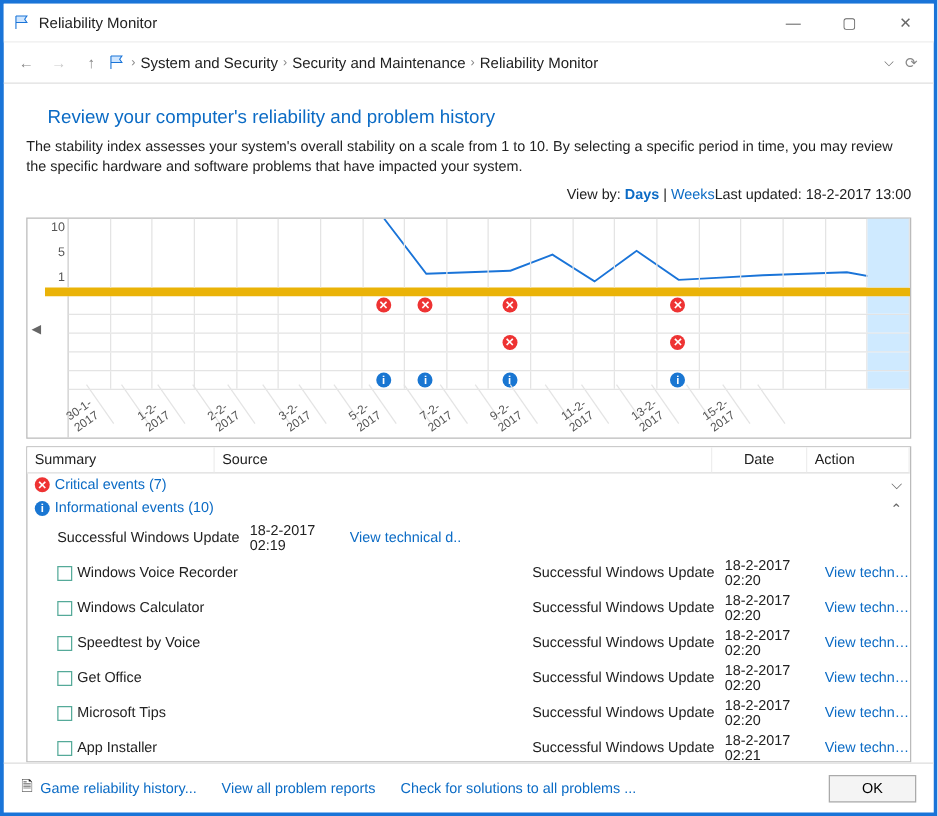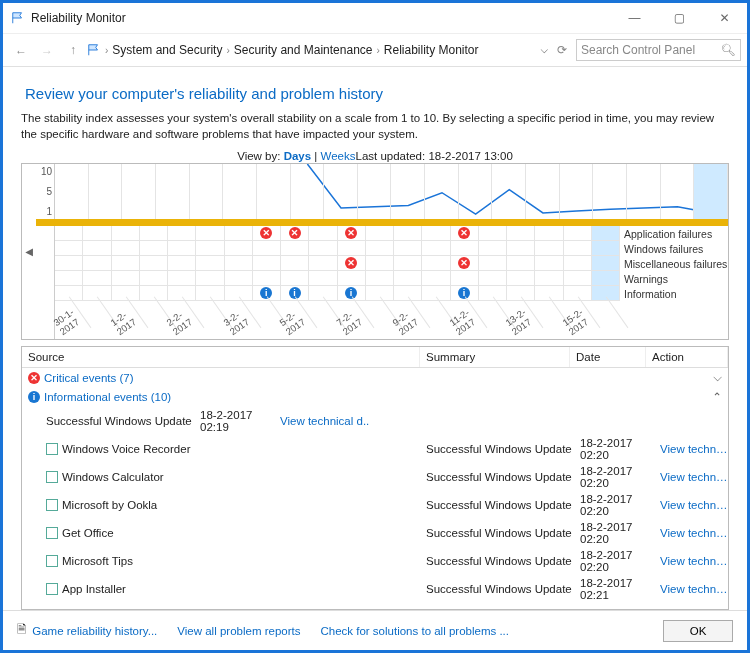--- a/index.html
+++ b/index.html
@@ -9,23 +9,23 @@
   .flag { width:14px; height:14px; margin-right:6px; }
   .title-spacer { flex:1; }
   .winbtn { width:45px; height:30px; display:flex; align-items:center; justify-content:center; color:#666; }
   .navbar { height:34px; border-top:1px solid #eee; border-bottom:1px solid #e0e0e0; display:flex; align-items:center; padding:0 6px; gap:2px; }
   .navarrow { width:24px; height:24px; display:flex; align-items:center; justify-content:center; color:#888; }
   .crumb { display:flex; align-items:center; gap:4px; flex:1; font-size:12px; color:#222; }
   .crumb .sep { color:#888; font-size:10px; }
   .refresh { width:24px; }
   .searchbox { width:165px; height:22px; border:1px solid #ccc; padding:0 4px; display:flex; align-items:center; justify-content:space-between; color:#888; font-size:12px; }
   .content { flex:1; overflow:hidden; padding:14px 18px 0 18px; display:flex; flex-direction:column; }
-  .heading { color:#0b6bc5; font-size:15px; margin:4px 0 8px 4px; }
+  .heading { color:#0b6bc5; font-size:15px; margin:4px 0 8px 17px; }
   .desc { font-size:11.5px; line-height:1.4; margin-bottom:8px; }
-  .viewrow { display:flex; justify-content:center; font-size:11.5px; margin-bottom:1px; }
+  .viewrow { display:flex; justify-content:flex-end; font-size:11.5px; margin-bottom:12px; }
   .link { color:#0b6bc5; }
   .chartwrap { border:1px solid #bbb; position:relative; margin-bottom:6px; }
   .chart { display:flex; }
   .leftnav, .rightnav { width:14px; display:flex; align-items:center; justify-content:center; color:#666; font-size:10px; }
   .chartbody { flex:1; display:flex; flex-direction:column; }
   .topchart { height:62px; border-bottom:7px solid #eab308; position:relative; display:flex; }
   .ylabels { width:18px; display:flex; flex-direction:column; justify-content:space-between; font-size:10px; color:#555; text-align:right; padding:2px 2px; }
   .plot { flex:1; position:relative; border-left:1px solid #ccc; }
   .col { position:absolute; top:0; bottom:0; border-right:1px solid #e4e4e4; }
   .sel { background:#cfeaff; }
@@ -33,21 +33,21 @@
   .eventblock { flex:1; border-left:1px solid #ccc; }
   .erow { height:15px; border-bottom:1px solid #e4e4e4; display:flex; }
   .ecell { border-right:1px solid #e4e4e4; display:flex; align-items:center; justify-content:center; }
   .sidelabels { width:108px; font-size:10.5px; color:#333; display:flex; flex-direction:column; justify-content:space-around; height:75px; padding-left:4px; }
   .daterow { height:38px; border-left:1px solid #ccc; display:flex; }
   .datecell { border-right:1px solid #e4e4e4; font-size:9.5px; color:#555; display:flex; align-items:center; justify-content:center; transform:rotate(-35deg); }
   .detailshdr { font-size:11.5px; margin:2px 0 2px 0; }
   .table { border:1px solid #bbb; flex:1; overflow:auto; font-size:11.5px; }
   .thead { display:flex; background:#fff; border-bottom:1px solid #ddd; }
   .th { padding:4px 6px; border-right:1px solid #eee; font-weight:normal; }
-  .th1 { width:398px; } .th2 { width:150px; } .th3 { width:76px; } .th4 { flex:1; }
+  .th1 { width:398px; } .th2 { width:150px; } .th3 { width:76px;text-align:center; } .th4 { flex:1; }
   .grp { display:flex; align-items:center; padding:3px 6px; gap:4px; }
   .grp .caret { margin-left:auto; color:#666; }
   .row { display:flex; padding:2px 0 2px 24px; align-items:center; }
   .c1 { width:380px; display:flex; align-items:center; gap:4px; }
   .c2 { width:154px; }
   .c3 { width:80px; }
   .c4 { flex:1; color:#0b6bc5; white-space:nowrap; overflow:hidden; text-overflow:ellipsis; }
   .footer { height:40px; border-top:1px solid #ddd; display:flex; align-items:center; padding:0 14px; gap:20px; font-size:11.5px; }
   .footer .sp { flex:1; }
   .okbtn { width:70px; height:22px; border:1px solid #aaa; background:#f4f4f4; font-size:11.5px; }
@@ -83,24 +83,20 @@
       <span class="sep">›</span>
       <span>System and Security</span>
       <span class="sep">›</span>
       <span>Security and Maintenance</span>
       <span class="sep">›</span>
       <span>Reliability Monitor</span>
       <span style="flex:1"></span>
       <span style="font-size:10px;color:#666">⌵</span>
     </div>
     <div class="navarrow refresh">⟳</div>
-    <div class="searchbox">
-      <span>Search Control Panel</span>
-      <span>🔍︎</span>
-    </div>
   </div>
 
   <div class="content">
     <div class="heading">Review your computer's reliability and problem history</div>
     <div class="desc">The stability index assesses your system's overall stability on a scale from 1 to 10. By selecting a specific period in time, you may review the specific hardware and software problems that have impacted your system.</div>
     <div class="viewrow">
       <div>
         <span>View by:</span>
         <span class="link" style="font-weight:bold">Days</span>
         <span> | </span>
@@ -272,27 +268,20 @@
                   <div class="ecell" style="width: 5%;">
                     <span class="ico-info">i</span>
                   </div>
                   <div class="ecell" style="width: 5%;"></div>
                   <div class="ecell" style="width: 5%;"></div>
                   <div class="ecell" style="width: 5%;"></div>
                   <div class="ecell" style="width: 5%;"></div>
                   <div class="ecell sel" style="width: 5%;"></div>
                 </div>
               </div>
-            <div class="sidelabels">
-              <span>Application failures</span>
-              <span>Windows failures</span>
-              <span>Miscellaneous failures</span>
-              <span>Warnings</span>
-              <span>Information</span>
-            </div>
           </div>
           <div style="display:flex">
             <div style="width:18px"></div>
             <div class="daterow" id="daterow" style="flex: 1 1 0%;">
                 <div class="datecell" style="width: 5%;">30-1-2017</div>
                 <div class="datecell" style="width: 5%;"></div>
                 <div class="datecell" style="width: 5%;">1-2-2017</div>
                 <div class="datecell" style="width: 5%;"></div>
                 <div class="datecell" style="width: 5%;">2-2-2017</div>
                 <div class="datecell" style="width: 5%;"></div>
@@ -314,22 +303,22 @@
             <div style="width:108px"></div>
           </div>
         </div>
         <div class="rightnav" style="width:0"></div>
       </div>
     </div>
 
 
     <div class="table">
       <div class="thead">
+        <div class="th th2">Summary</div>
         <div class="th th1">Source</div>
-        <div class="th th2">Summary</div>
         <div class="th th3">Date</div>
         <div class="th th4">Action</div>
       </div>
       <div class="grp">
         <span class="ico-err">✕</span>
         <span class="link">Critical events (7)</span>
         <span class="caret">⌵</span>
       </div>
       <div class="grp">
         <span class="ico-info">i</span>
@@ -356,21 +345,21 @@
               <span class="appico"></span>
               <span>Windows Calculator</span>
             </div>
             <div class="c2">Successful Windows Update</div>
             <div class="c3">18-2-2017 02:20</div>
             <div class="c4">View  technical d..</div>
           </div>
           <div class="row">
             <div class="c1">
               <span class="appico"></span>
-              <span>Microsoft by Ookla</span>
+              <span>Speedtest by Voice</span>
             </div>
             <div class="c2">Successful Windows Update</div>
             <div class="c3">18-2-2017 02:20</div>
             <div class="c4">View  technical d..</div>
           </div>
           <div class="row">
             <div class="c1">
               <span class="appico"></span>
               <span>Get Office</span>
             </div>

